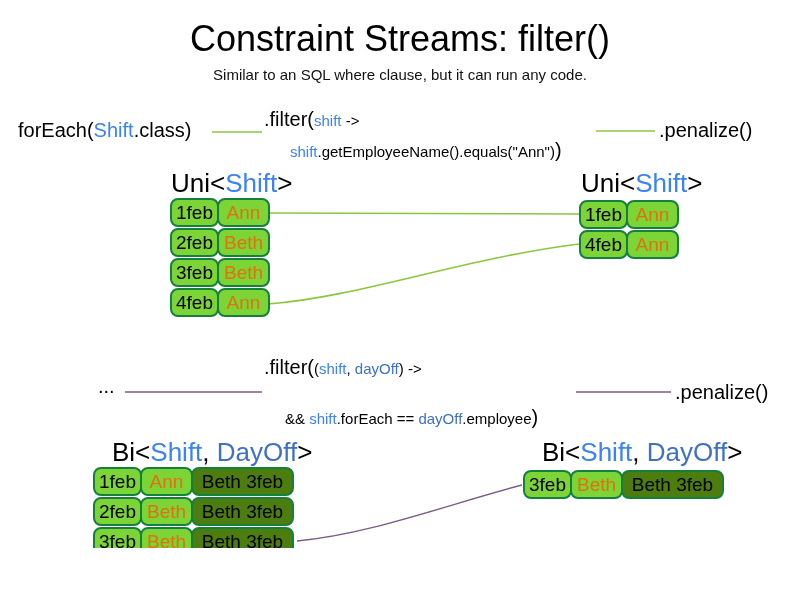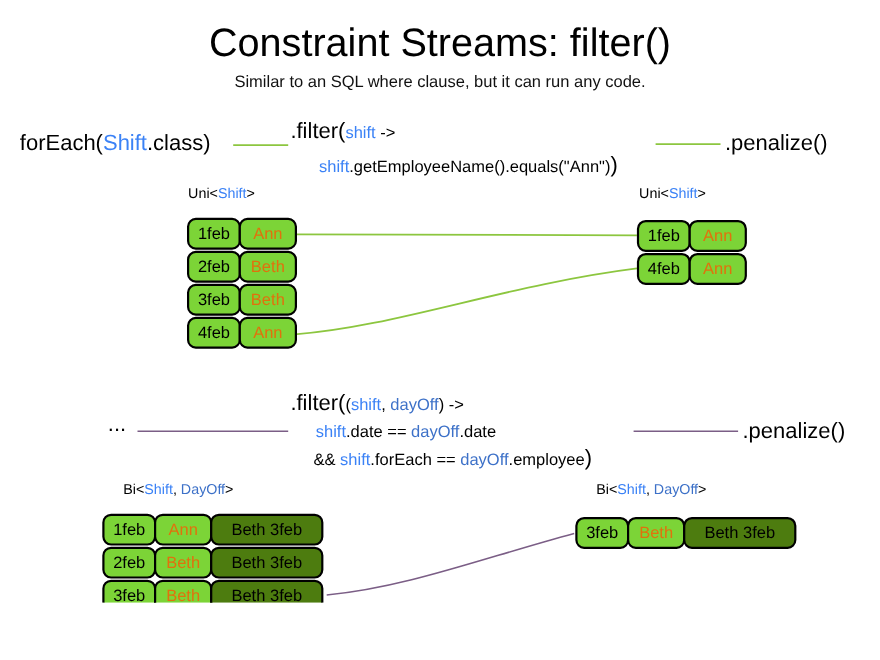--- a/index.html
+++ b/index.html
@@ -7,25 +7,25 @@
          font-family:"Liberation Sans","DejaVu Sans",sans-serif;color:#000;}
   .abs{position:absolute;}
   .title{width:800px;text-align:center;font-size:36px;color:#000;}
   .subtitle{width:800px;text-align:center;font-size:15px;color:#111;}
   .code{font-size:20px;white-space:nowrap;}
   .code-sm{font-size:15px;white-space:nowrap;}
   .big{font-size:20px;}
   .green{color:#3b82f6;}
   .blue{color:#3d71c8;}
   .orange{color:#e1710d;}
-  .hdr{font-size:13px;white-space:nowrap;}
+  .hdr{font-size:26px;white-space:nowrap;}
   .tbl{display:flex;flex-direction:column;gap:1px;z-index:2;}
   .trow{display:flex;}
-  .cell{box-sizing:border-box;height:29px;border:2px solid #000000;border-radius:8px;
-        display:flex;align-items:center;justify-content:center;font-size:15px;background:#7cd437;}
+  .cell{box-sizing:border-box;height:29px;border:2px solid #15803d;border-radius:8px;
+        display:flex;align-items:center;justify-content:center;font-size:19px;background:#7cd437;}
   .cell + .cell{margin-left:-2px;}
   .cell.bluebg{background:#4d7c0f;color:#000;}
   .w-date{width:49px;}
   .w-name{width:53px;}
   .w-pair{width:103px;}
   svg.connectors{position:absolute;left:0;top:0;z-index:1;}
   .lg{stroke:#8cc63f;stroke-width:1.6;fill:none;}
   .lp{stroke:#7b5e86;stroke-width:1.4;fill:none;}
 </style>
 </head>
@@ -94,23 +94,20 @@
       <div class="cell w-date">4feb</div>
       <div class="cell w-name orange">Ann</div>
     </div>
   </div>
 
   <div class="abs code" style="left:98px;top:375px;">...</div>
 
   <div class="abs code" style="left:264px;top:356px;">
     <span>.filter(</span><span class="code-sm">(</span><span class="code-sm green">shift</span><span class="code-sm">, </span><span class="code-sm blue">dayOff</span><span class="code-sm">) -&gt;</span>
   </div>
-  <div class="abs code-sm" style="left:287px;top:384px;">
-    <span class="green">shift</span><span>.date == </span><span class="blue">dayOff</span><span>.date</span>
-  </div>
   <div class="abs code-sm" style="left:285px;top:406px;">
     <span>&amp;&amp; </span><span class="green">shift</span><span>.forEach == </span><span class="blue">dayOff</span><span>.employee</span><span class="big">)</span>
   </div>
 
   <div class="abs code" style="left:675px;top:381px;">.penalize()</div>
 
   <div class="abs hdr" style="left:112px;top:437px;">
     <span>Bi&lt;</span><span class="green">Shift</span><span>, </span><span class="blue">DayOff</span><span>&gt;</span>
   </div>
   <div class="abs hdr" style="left:542px;top:437px;">

